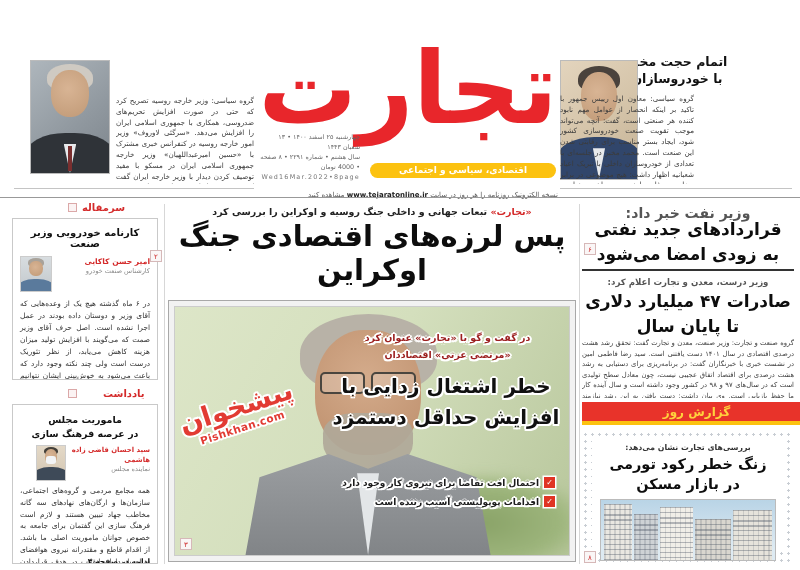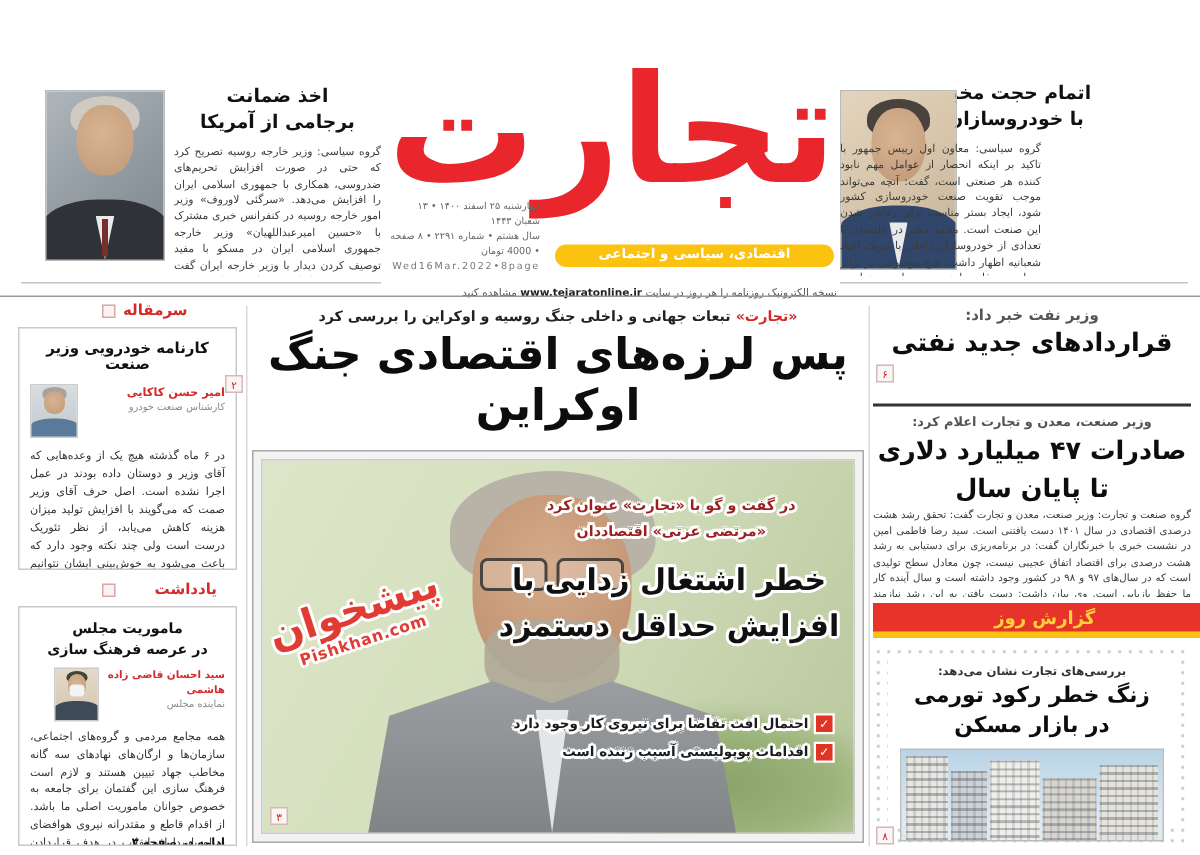--- a/index.html
+++ b/index.html
@@ -92,21 +92,21 @@
   #p-hairm { position:absolute; left:20%; top:0%; width:60%; height:33%; background:#b8b2a7; border-radius:50% 50% 42% 42%; }
   #p-facem { position:absolute; left:27%; top:6.5%; width:46%; height:52%; background:radial-gradient(circle at 48% 38%,#d4ab8b,#c29573 75%); border-radius:46%; }
   #p-glasses { position:absolute; left:29%; top:24%; width:42%; height:9%; display:flex; gap:6%; }
   .lens { flex:1; border:2px solid #4a463f; border-radius:5px; background:rgba(250,250,250,.22); }
   #p-beard { position:absolute; left:30.5%; top:41%; width:39%; height:24%; background:#b0a899; border-radius:35% 35% 48% 48%; opacity:.92; }
   #p-suitm { position:absolute; left:-4%; bottom:-2%; width:108%; height:44%; background:linear-gradient(#9b9ea1,#808386);
              clip-path:polygon(0 100%,6% 22%,34% 0,50% 14%,66% 0,94% 22%,100% 100%); }
   #p-shirtm { position:absolute; left:44%; bottom:0; width:12%; height:34%; background:#e3e6e8; clip-path:polygon(10% 0,90% 0,50% 100%); }
 
   
-  #r1-kicker { left:582px; top:205px; width:212px; text-align:center; font-size:10px; }
+  #r1-kicker { left:582px; top:205px; width:212px; text-align:center; font-size:14px; }
   #r1-title { left:582px; top:217px; width:212px; text-align:center; font-size:17px; font-weight:bold; color:#0d0d0d; line-height:1.45; }
   #r-div { left:582px; top:269px; width:212px; height:2px; background:#333; position:absolute; }
   #r2-kicker { left:582px; top:277px; width:212px; text-align:center; font-size:8.6px; }
   #r2-title { left:582px; top:289px; width:212px; text-align:center; font-size:17px; font-weight:bold; color:#0d0d0d; line-height:1.45; }
   #r2-body { left:582px; top:338px; width:212px; height:60px; position:absolute; font-size:6.8px; line-height:1.55; }
   #banner { left:582px; top:402px; width:229px; height:23px; position:absolute; background:#e8332a; border-bottom:4px solid #fcc210;
             color:#ffd23d; font-size:12px; font-weight:bold; text-align:center; line-height:20px; }
   #report { left:582px; top:431px; width:212px; height:134px; position:absolute;
             background-image:radial-gradient(#c8cdd3 1px, transparent 1.3px); background-size:7px 7px; padding:7px 10px 16px 10px; }
   #report-card { width:100%; height:100%; background:#fff; padding:5px 4px 4px 4px; }
@@ -117,24 +117,20 @@
   .bld { position:absolute; bottom:0; background-image:
            repeating-linear-gradient(to bottom, rgba(75,85,100,.38) 0 1.5px, transparent 1.5px 5px),
            repeating-linear-gradient(to right, rgba(75,85,100,.18) 0 1.5px, transparent 1.5px 5px); }
 </style>
 </head>
 <body>
 
 <div id="page">
 
   <div class="abs" id="tl-art">
-    <div id="tl-title">
-      <div>اخذ ضمانت</div>
-      <div>برجامی از آمریکا</div>
-    </div>
     <div id="tl-photo" class="portrait">
       <div class="p-hair" style="left:20%;top:3%;width:60%;height:24%;background:#cfcac2;"></div>
       <div class="p-face" style="left:26%;top:8%;width:48%;height:42%;"></div>
       <div class="p-suit" style="background:#2f3338;"></div>
       <div class="p-shirt"></div>
       <div class="abs" style="left:47%;bottom:2%;width:6%;height:22%;background:#7a2f2f;"></div>
     </div>
     <div id="tl-body" class="bodytext"><span>گروه سیاسی: وزیر خارجه روسیه تصریح کرد که حتی در صورت افزایش تحریم‌های ضدروسی، همکاری با جمهوری اسلامی ایران را افزایش می‌دهد. «سرگئی لاوروف» وزیر امور خارجه روسیه در کنفرانس خبری مشترک با «حسین امیرعبداللهیان» وزیر خارجه جمهوری اسلامی ایران در مسکو با مفید توصیف کردن دیدار با وزیر خارجه ایران گفت که حتی در شرایط تحریم‌های غیرقانونی غرب علیه روسیه، مسکو همکاری خود را با ایران…</span> </div>
   </div>
 
@@ -265,25 +261,26 @@
         <div id="wm-fa">پیشخوان</div>
         <div id="wm-en" dir="ltr">Pishkhan.com</div>
       </div>
       <div class="pagebox" style="left:5px;bottom:5px;">۳</div>
     </div>
   </div>
 
   <div class="abs kicker" id="r1-kicker">وزیر نفت خبر داد:</div>
   <div class="abs" id="r1-title">
     <div>قراردادهای جدید نفتی</div>
+    <div>به زودی امضا می‌شود</div>
   </div>
   <div class="pagebox" style="left:584px;top:243px;">۶</div>
   <div id="r-div"></div>
 
-  <div class="abs kicker" id="r2-kicker">وزیر صنعت، معدن و تجارت اعلام کرد:</div>
+  <div class="abs kicker" id="r2-kicker">وزیر درست، معدن و تجارت اعلام کرد:</div>
   <div class="abs" id="r2-title">
     <div>صادرات ۴۷ میلیارد دلاری</div>
     <div>تا پایان سال</div>
   </div>
   <div id="r2-body" class="bodytext"><span>گروه صنعت و تجارت: وزیر صنعت، معدن و تجارت گفت: تحقق رشد هشت درصدی اقتصادی در سال ۱۴۰۱ دست یافتنی است. سید رضا فاطمی امین در نشست خبری با خبرنگاران گفت: در برنامه‌ریزی برای دستیابی به رشد هشت درصدی برای اقتصاد اتفاق عجیبی نیست، چون معادل سطح تولیدی است که در سال‌های ۹۷ و ۹۸ در کشور وجود داشته است و سال آینده کار ما حفظ بازیابی است. وی بیان داشت: دست یافتن به این رشد نیازمند هماهنگ کردن سه مولفه تقاضا…</span> </div>
 
   <div id="banner">گزارش روز</div>
 
   <div id="report">
     <div id="report-card">

